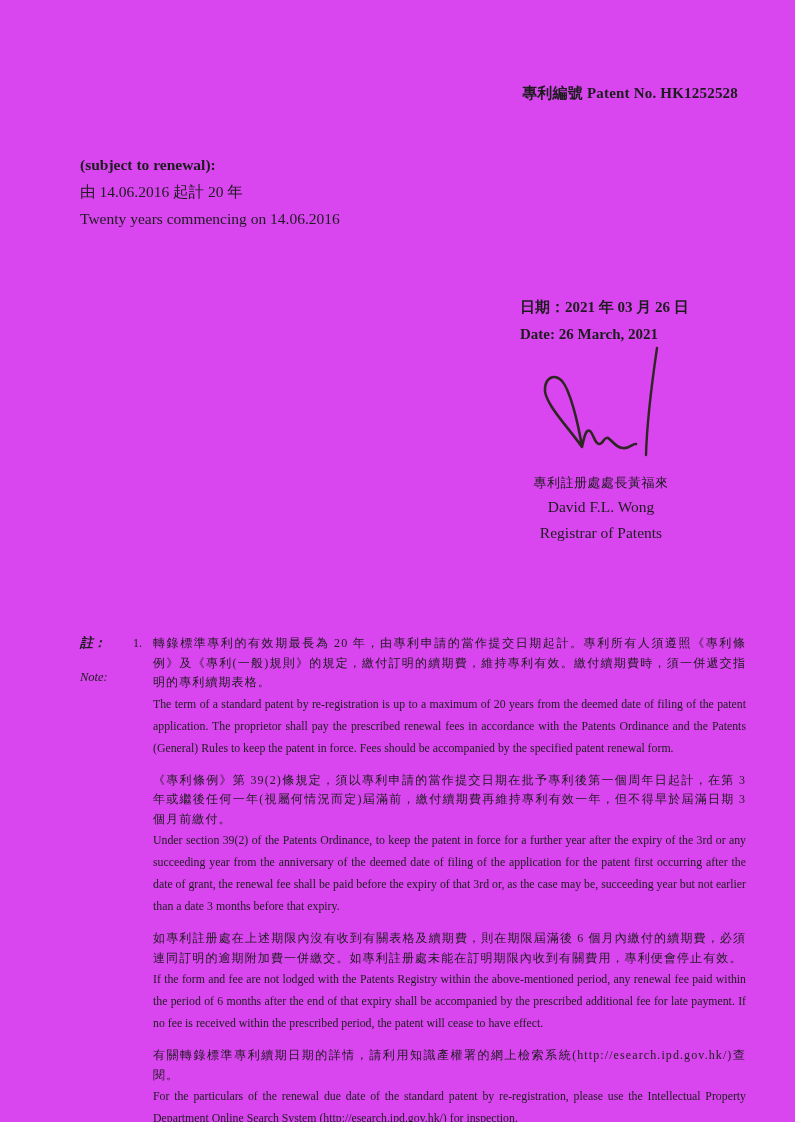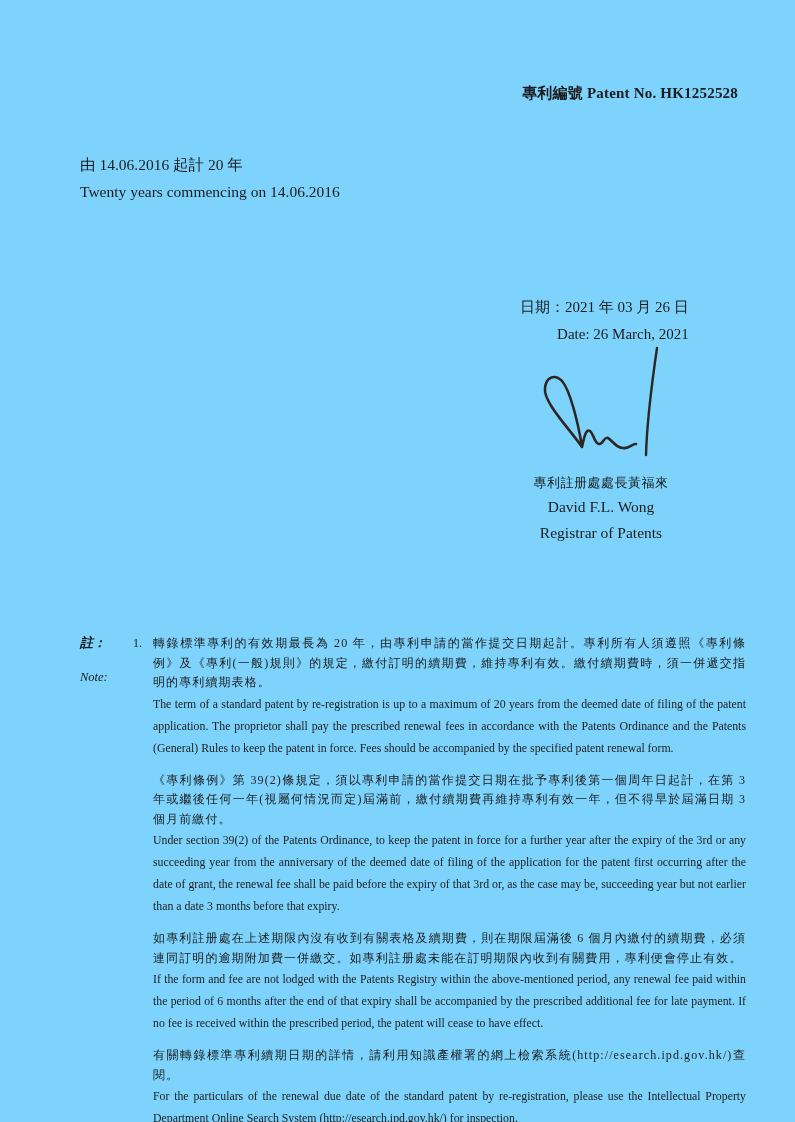--- a/index.html
+++ b/index.html
@@ -5,21 +5,21 @@
   * { margin: 0; padding: 0; box-sizing: border-box; }
   html, body { background: #ffffff; }
   body {
     font-family: "Liberation Serif", "DejaVu Serif", serif;
     color: #1c1c1e;
   }
   .page {
     position: relative;
     width: 795px;
     height: 1122px;
-    background: #7dd3fc;
+    background: #d946ef;
     overflow: hidden;
   }
 
   
   .patent-no {
     position: absolute;
     top: 84px;
     right: 57px;
     font-weight: bold;
     font-size: 15px;
@@ -36,23 +36,22 @@
     font-size: 15.5px;
   }
   .title-block .line { line-height: 27px; }
   .title-block .bold { font-weight: bold; }
 
   
   .date-block {
     position: absolute;
     left: 520px;
     top: 294px;
-    font-weight: normal;
+    font-weight: bold;
     font-size: 15px;
-    text-align: right;
   }
   .date-block .line { line-height: 27px; white-space: nowrap; }
 
   
   .signature-wrap {
     position: absolute;
     left: 535px;
     top: 344px;
     width: 130px;
     height: 115px;
@@ -128,20 +127,21 @@
 
 <div class="page">
 
   <div class="patent-no">
     <span>專利編號</span>
     <span>Patent No.</span>
     <span>HK1252528</span>
   </div>
 
   <div class="title-block">
+    <div class="line bold">(subject to renewal):</div>
     <div class="line">由 14.06.2016 起計 20 年</div>
     <div class="line">Twenty years commencing on 14.06.2016</div>
   </div>
 
   <div class="date-block">
     <div class="line">日期：2021 年 03 月 26 日</div>
     <div class="line">Date: 26 March, 2021</div>
   </div>
 
   <div class="signature-wrap">

